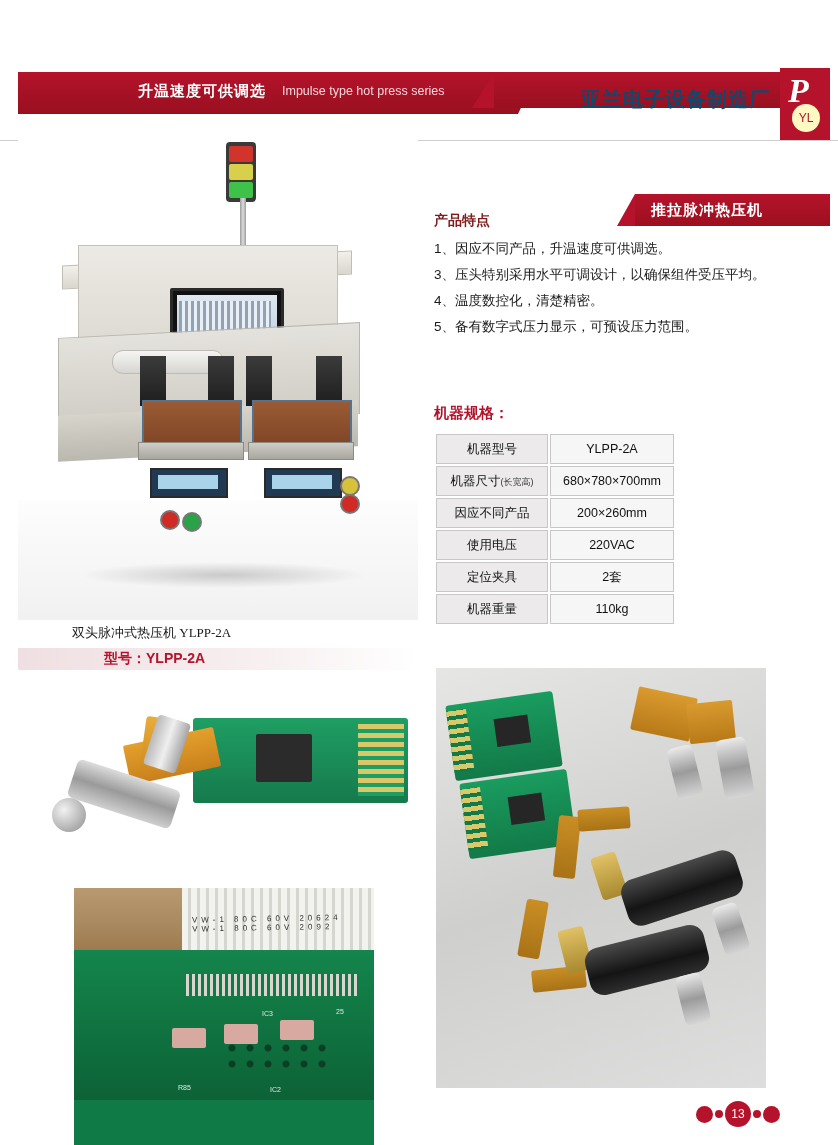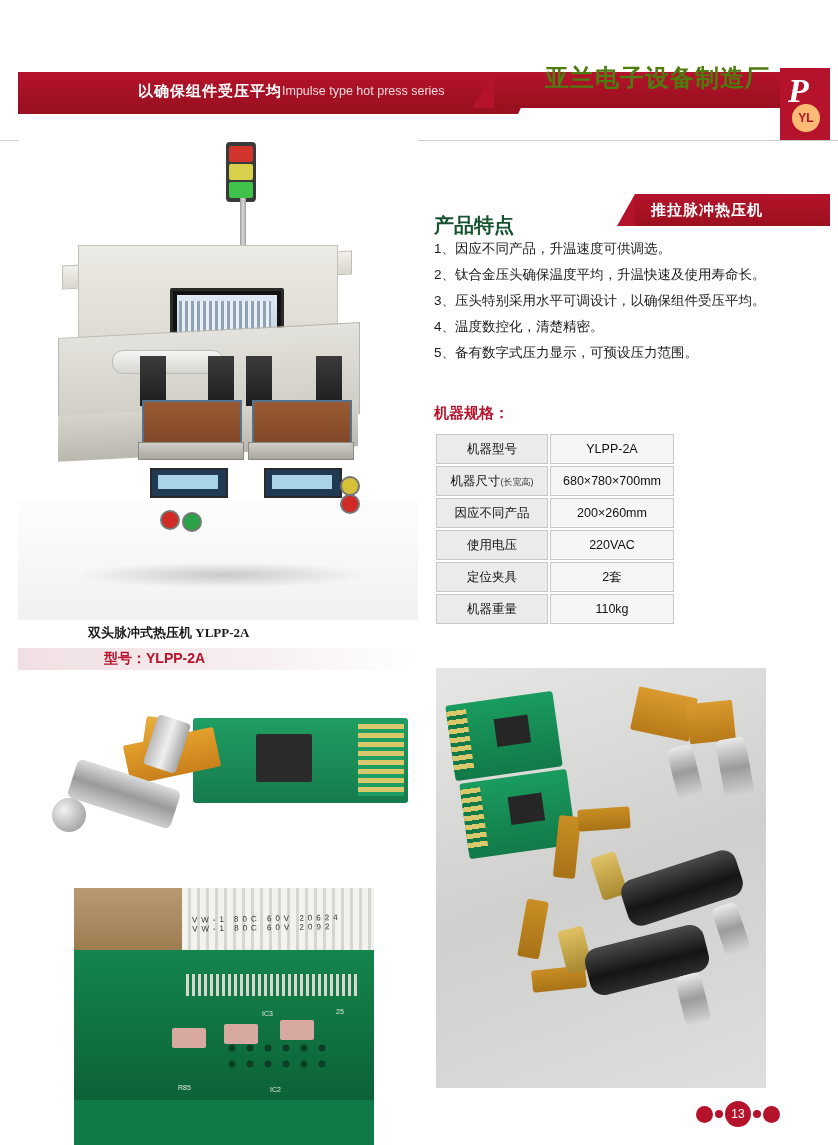--- a/index.html
+++ b/index.html
@@ -52,24 +52,24 @@
     letter-spacing: 1px;
   }
   .header-title-en {
     position: absolute;
     left: 282px; top: 84px;
     color: #f3d9dc;
     font-size: 12.5px;
   }
   .brand-cn {
     position: absolute;
-    right: 68px; top: 62px;
-    font-size: 24px;
+    right: 68px; top: 86px;
+    font-size: 20px;
     font-weight: bold;
-    color: #4d7c0f;
+    color: #0c4a6e;
     letter-spacing: 1px;
     z-index: 3;
   }
   .brand-red-block {
     position: absolute;
     right: 44px; top: 72px;
     width: 300px; height: 36px;
     background: linear-gradient(180deg, #b5132b 0%, #98101f 100%);
     z-index: 1;
   }
@@ -95,24 +95,24 @@
     font-family: "Liberation Serif", serif;
     font-size: 34px;
     font-weight: bold;
     font-style: italic;
   }
   .logo-circle {
     position: absolute;
     left: 12px; top: 36px;
     width: 28px; height: 28px;
     border-radius: 50%;
-    background: #fdba74;
+    background: #fef9c3;
     color: #b5132b;
     font-size: 12px;
-    font-weight: bold;
+    font-weight: normal;
     text-align: center;
     line-height: 28px;
   }
   .brand-en {
     position: absolute;
     right: 72px; top: 118px;
     font-size: 14.5px;
     color: #222;
     letter-spacing: 0.3px;
   }
@@ -145,23 +145,23 @@
     color: #fff;
     font-size: 15px;
     font-weight: bold;
     letter-spacing: 1px;
   }
 
   
   .features-title {
     position: absolute;
     left: 434px; top: 212px;
-    font-size: 20px;
+    font-size: 14px;
     font-weight: bold;
-    color: #14532d;
+    color: #7f1d1d;
   }
   .features-list {
     position: absolute;
     left: 434px; top: 236px;
     width: 396px;
   }
   .feature-item {
     font-size: 13.5px;
     color: #1a1a1a;
     line-height: 26px;
@@ -358,23 +358,23 @@
     position: absolute;
     left: 112px; top: 350px;
     width: 110px; height: 22px;
     border-radius: 11px;
     background: linear-gradient(180deg, #f5f5f3, #d6d5d0);
     border: 1px solid #bdbbb5;
   }
 
   .caption-cn {
     position: absolute;
-    left: 88px; top: 624px;
+    left: 72px; top: 624px;
     font-size: 13px;
-    font-weight: bold;
+    font-weight: normal;
     color: #1a1a1a;
     font-family: "Liberation Serif", serif;
   }
   .model-strip {
     position: absolute;
     left: 18px; top: 648px;
     width: 400px; height: 22px;
     background: linear-gradient(90deg, #f0dfe2 0%, #f7eff0 60%, #ffffff 100%);
   }
   .model-text {
@@ -617,21 +617,21 @@
   }
 </style>
 </head>
 <body>
 
 <div class="page">
 
   <div class="header">
     <div class="header-bar-red"></div>
   </div>
-  <div class="header-title-cn">以确保组件受压平均</div>
+  <div class="header-title-cn">升温速度可供调选</div>
   <div class="header-title-en">Impulse type hot press series</div>
 
   <div class="brand-red-block"></div>
   <div class="brand-cn">亚兰电子设备制造厂</div>
   <div class="logo-box">
     <div class="logo-p">P</div>
     <div class="logo-circle">YL</div>
   </div>
   <div class="header-underline"></div>
 
@@ -700,21 +700,20 @@
     <div class="pcb-label" style="left:262px; top:120px;">25</div>
   </div>
 
   <div class="product-banner">
     <span>推拉脉冲热压机</span>
   </div>
 
   <div class="features-title">产品特点</div>
   <div class="features-list">
     <div class="feature-item">1、因应不同产品，升温速度可供调选。</div>
-    <div class="feature-item">2、钛合金压头确保温度平均，升温快速及使用寿命长。</div>
     <div class="feature-item">3、压头特别采用水平可调设计，以确保组件受压平均。</div>
     <div class="feature-item">4、温度数控化，清楚精密。</div>
     <div class="feature-item">5、备有数字式压力显示，可预设压力范围。</div>
   </div>
 
   <div class="specs-title">机器规格：</div>
   <table class="specs-table">
     <tbody>
         <tr>
       <td class="label"><span>机器型号</span></td>

